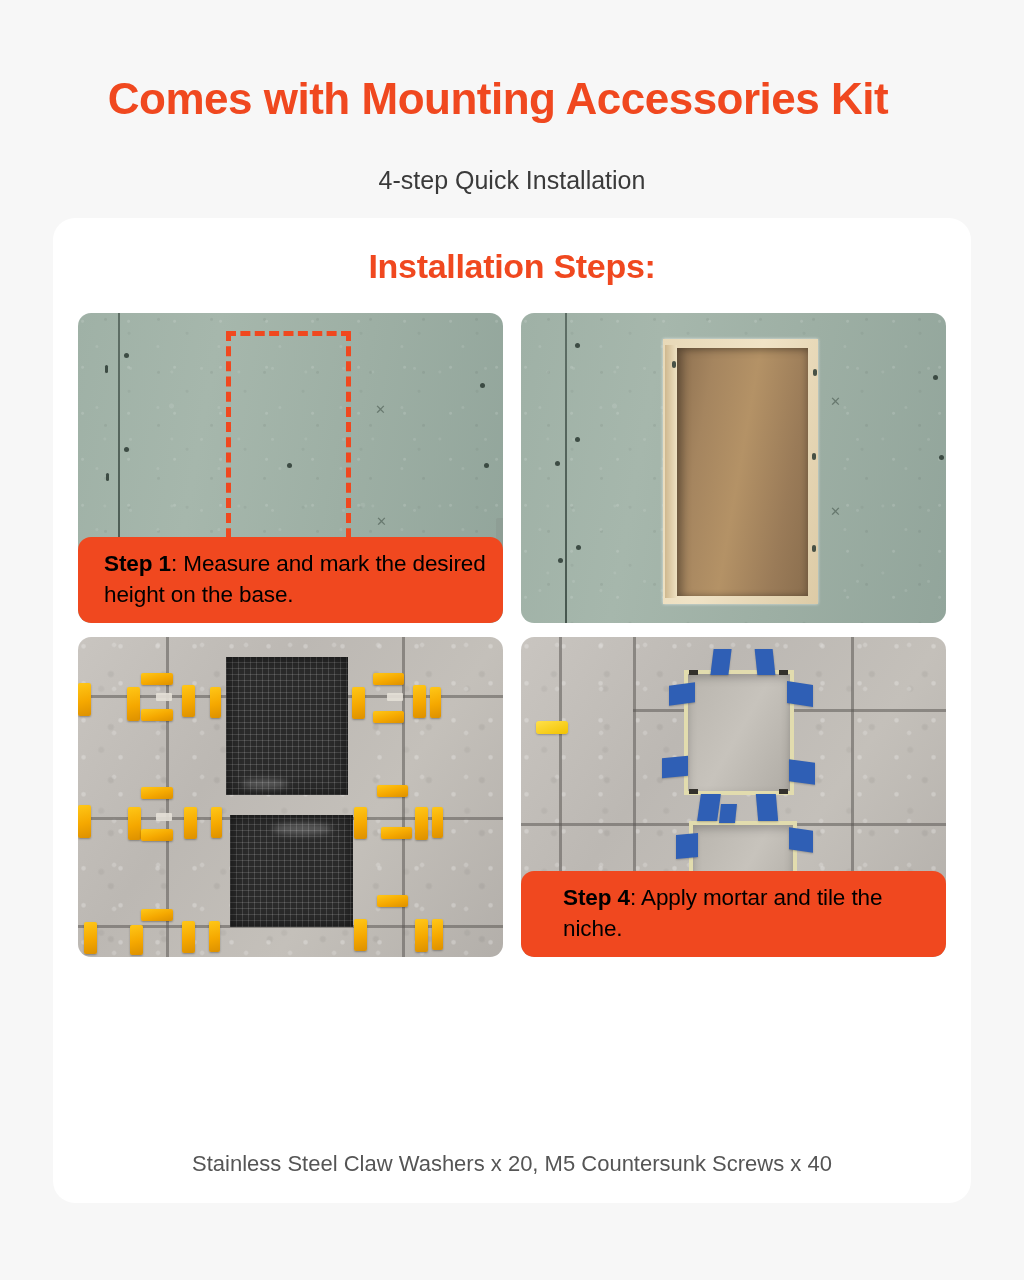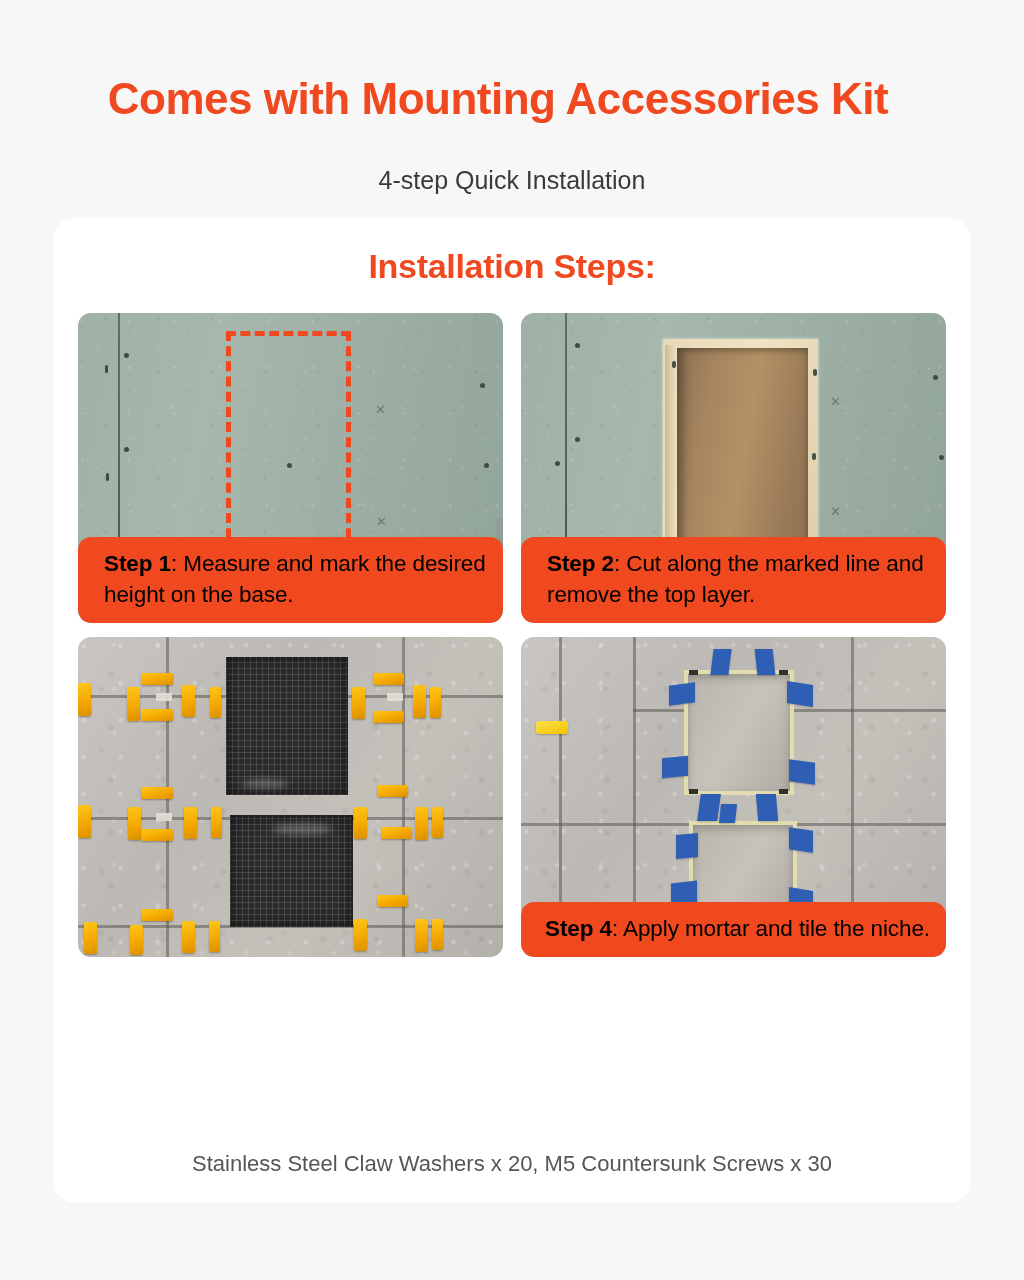--- a/index.html
+++ b/index.html
@@ -99,21 +99,21 @@
     bottom: 0;
     width: 100%;
     background: #f0481f;
     color: #000000;
     font-size: 22.5px;
     line-height: 1.38;
     padding: 11px 16px 13px 26px;
     border-radius: 13px;
     letter-spacing: -0.1px;
   }
-  .caption.pad-more { padding-left: 24px; }
+  .caption.pad-more { padding-left: 42px; }
   .caption b { font-weight: bold; }
 
   
   .footnote {
     position: absolute;
     left: 0;
     bottom: 26px;
     width: 918px;
     text-align: center;
     font-size: 22px;
@@ -313,23 +313,20 @@
 
           <div class="opening" style="left:142px; top:26px; width:155px; height:265px;">
             <div class="opening-edge-l"></div>
             <div class="opening-inner"></div>
           </div>
           <div class="screw" style="left:151px; top:48px; width:4px; height:7px; border-radius:2px;"></div>
           <div class="screw" style="left:292px; top:56px; width:4px; height:7px; border-radius:2px;"></div>
           <div class="screw" style="left:291px; top:140px; width:4px; height:7px; border-radius:2px;"></div>
           <div class="screw" style="left:291px; top:232px; width:4px; height:7px; border-radius:2px;"></div>
         </div>
-        <div class="caption">
-          <b>Step 2</b><span>: </span><span>Cut along the marked line and remove the top layer.</span>
-        </div>
       </div>
 
       <div class="step-tile">
         <div class="photo">
           <div class="tilewall">
             <div class="tile-noise"></div>
           </div>
           <div class="grout-h" style="top:58px;"></div>
           <div class="grout-h" style="top:180px;"></div>
           <div class="grout-h" style="top:288px;"></div>
@@ -425,16 +422,16 @@
           <div class="tape" style="left:186px; top:278px; width:20px; height:30px; transform:skewX(-7deg);"></div>
           <div class="tape" style="left:232px; top:278px; width:20px; height:30px; transform:skewX(6deg);"></div>
         </div>
         <div class="caption pad-more">
           <b>Step 4</b><span>: </span><span>Apply mortar and tile the niche.</span>
         </div>
       </div>
 
     </div>
 
-    <div class="footnote">Stainless Steel Claw Washers x 20, M5 Countersunk Screws x 30</div>
+    <div class="footnote">Stainless Steel Claw Washers x 20, M5 Countersunk Screws x 40</div>
 
   </div>
 </div>
 
 </body></html>

